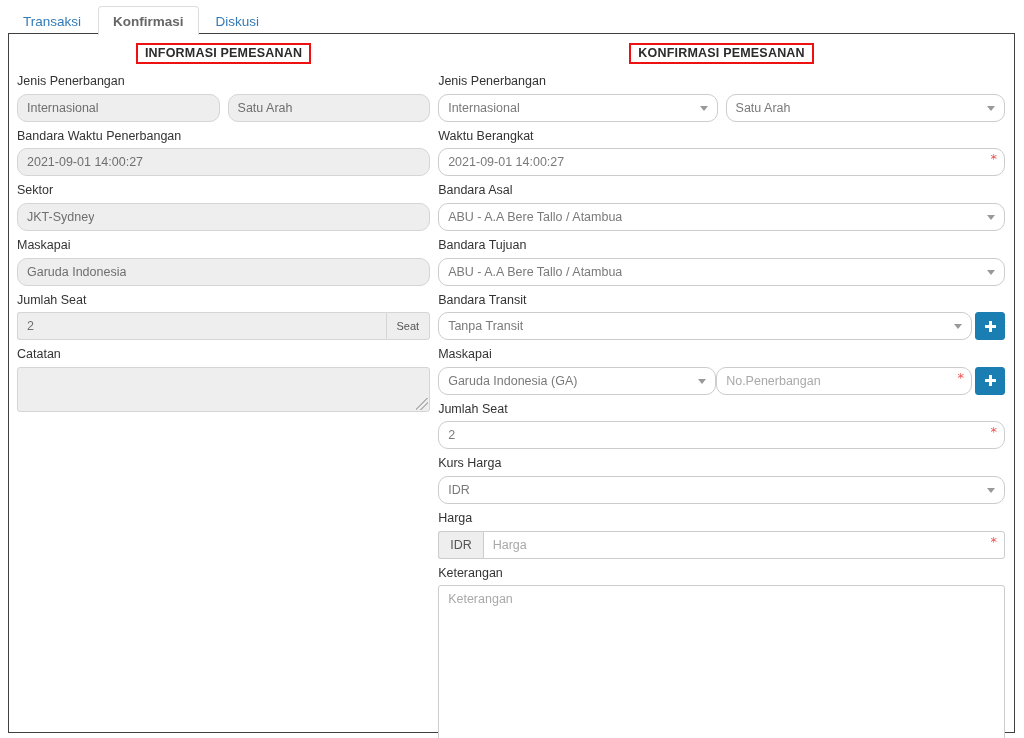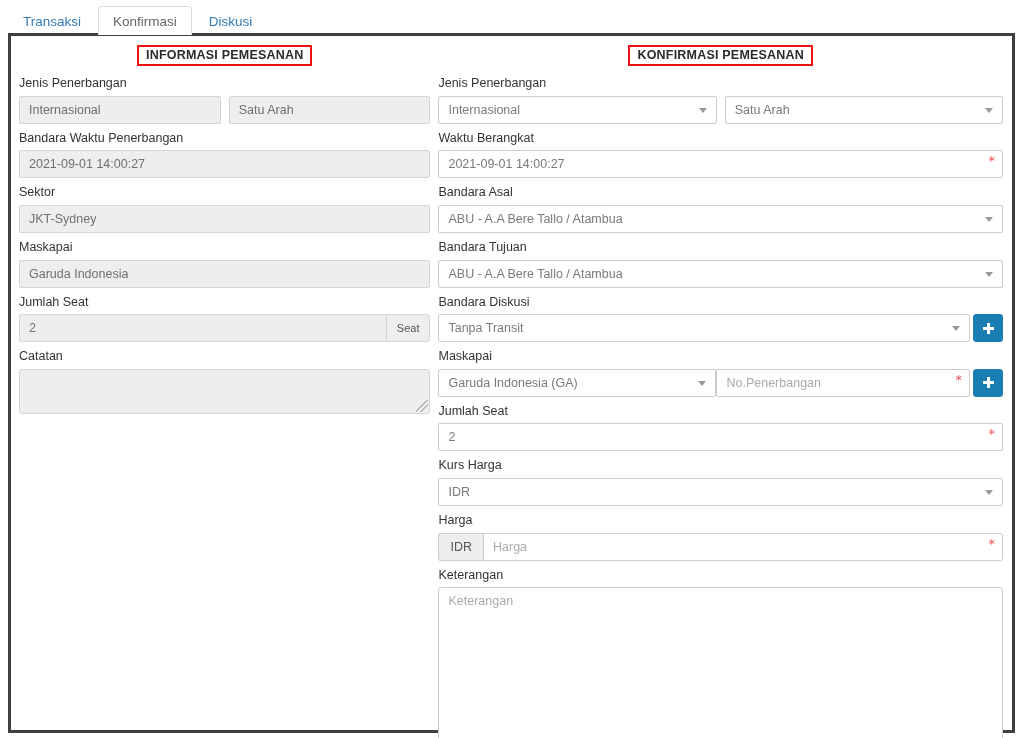--- a/index.html
+++ b/index.html
@@ -35,30 +35,31 @@
     background: transparent;
     position: relative;
     top: 1px;
   }
   .tab.active {
     color: #666666;
     background: #ffffff;
     border-color: #dddddd;
     border-bottom-color: #ffffff;
     z-index: 3;
+    font-weight: bold;
   }
 
   
   .panel {
     position: absolute;
     left: 8px;
     top: 33px;
     width: 1007px;
     height: 700px;
-    border: 3px solid #404040;
+    border: 1px solid #404040;
     background: #ffffff;
   }
 
   .columns {
     display: flex;
     padding: 0;
   }
   .col-left  { width: 430px; padding: 9px 8px 0 8px; }
   .col-right { width: 577px; padding: 9px 9px 0 0px; }
 
@@ -82,21 +83,21 @@
     font-weight: normal;
     color: #333333;
     margin: 0 0 4px 0;
     line-height: 1.25;
   }
   .f-group { margin-bottom: 7px; }
 
   .ctrl {
     height: 28px;
     border: 1px solid #cccccc;
-    border-radius: 2px;
+    border-radius: 10px;
     background: #ffffff;
     color: #7a7a7a;
     font-size: 12.5px;
     display: flex;
     align-items: center;
     padding: 0 9px;
     position: relative;
     width: 100%;
   }
   .ctrl.disabled {
@@ -313,21 +314,21 @@
 
       <div class="f-group">
         <div class="f-label">Bandara Tujuan</div>
         <div class="ctrl">
           <span class="txt">ABU - A.A Bere Tallo / Atambua</span>
           <span class="caret"></span>
         </div>
       </div>
 
       <div class="f-group">
-        <div class="f-label">Bandara Diskusi</div>
+        <div class="f-label">Bandara Transit</div>
         <div class="flex-row">
           <div class="grow">
             <div class="ctrl">
               <span class="txt">Tanpa Transit</span>
               <span class="caret"></span>
             </div>
           </div>
           <div class="btn-add">
             <span class="plus">
               <span class="plus-h" style="top:4px;left:0;"></span>

